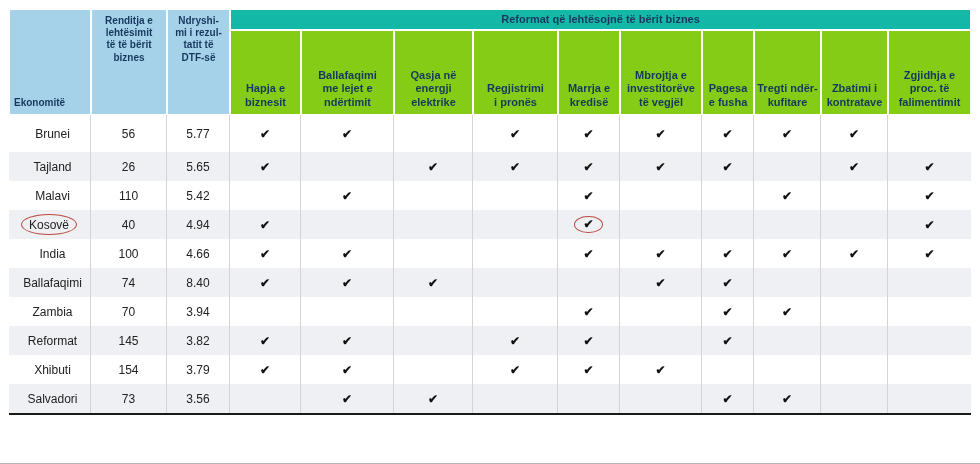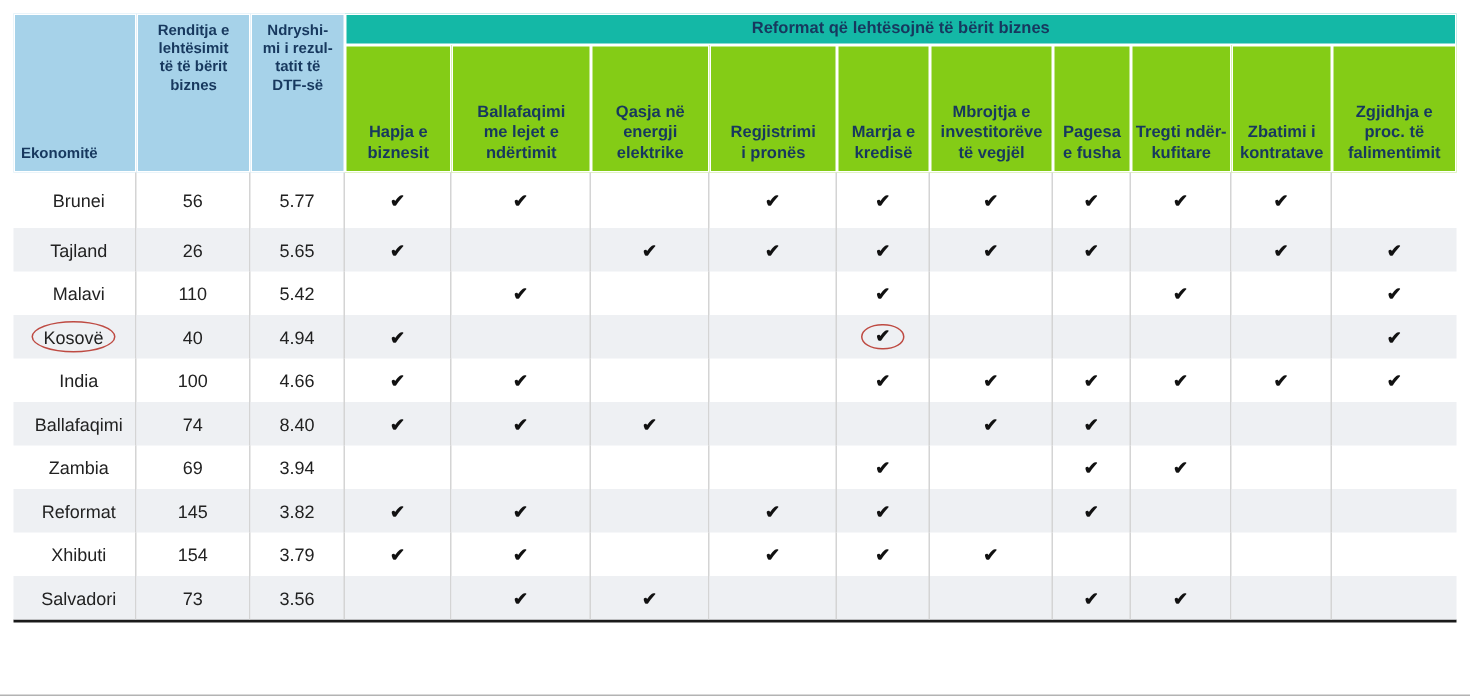--- a/index.html
+++ b/index.html
@@ -202,21 +202,21 @@
     <td></td>
     <td></td>
     <td><span class="chk">✔</span></td>
     <td><span class="chk">✔</span></td>
     <td></td>
     <td></td>
     <td></td>
   </tr>
         <tr>
     <td class="econ"><span>Zambia</span></td>
-    <td>69</td>
+    <td>70</td>
     <td>3.94</td>
     <td></td>
     <td></td>
     <td></td>
     <td></td>
     <td><span class="chk">✔</span></td>
     <td></td>
     <td><span class="chk">✔</span></td>
     <td><span class="chk">✔</span></td>
     <td></td>

